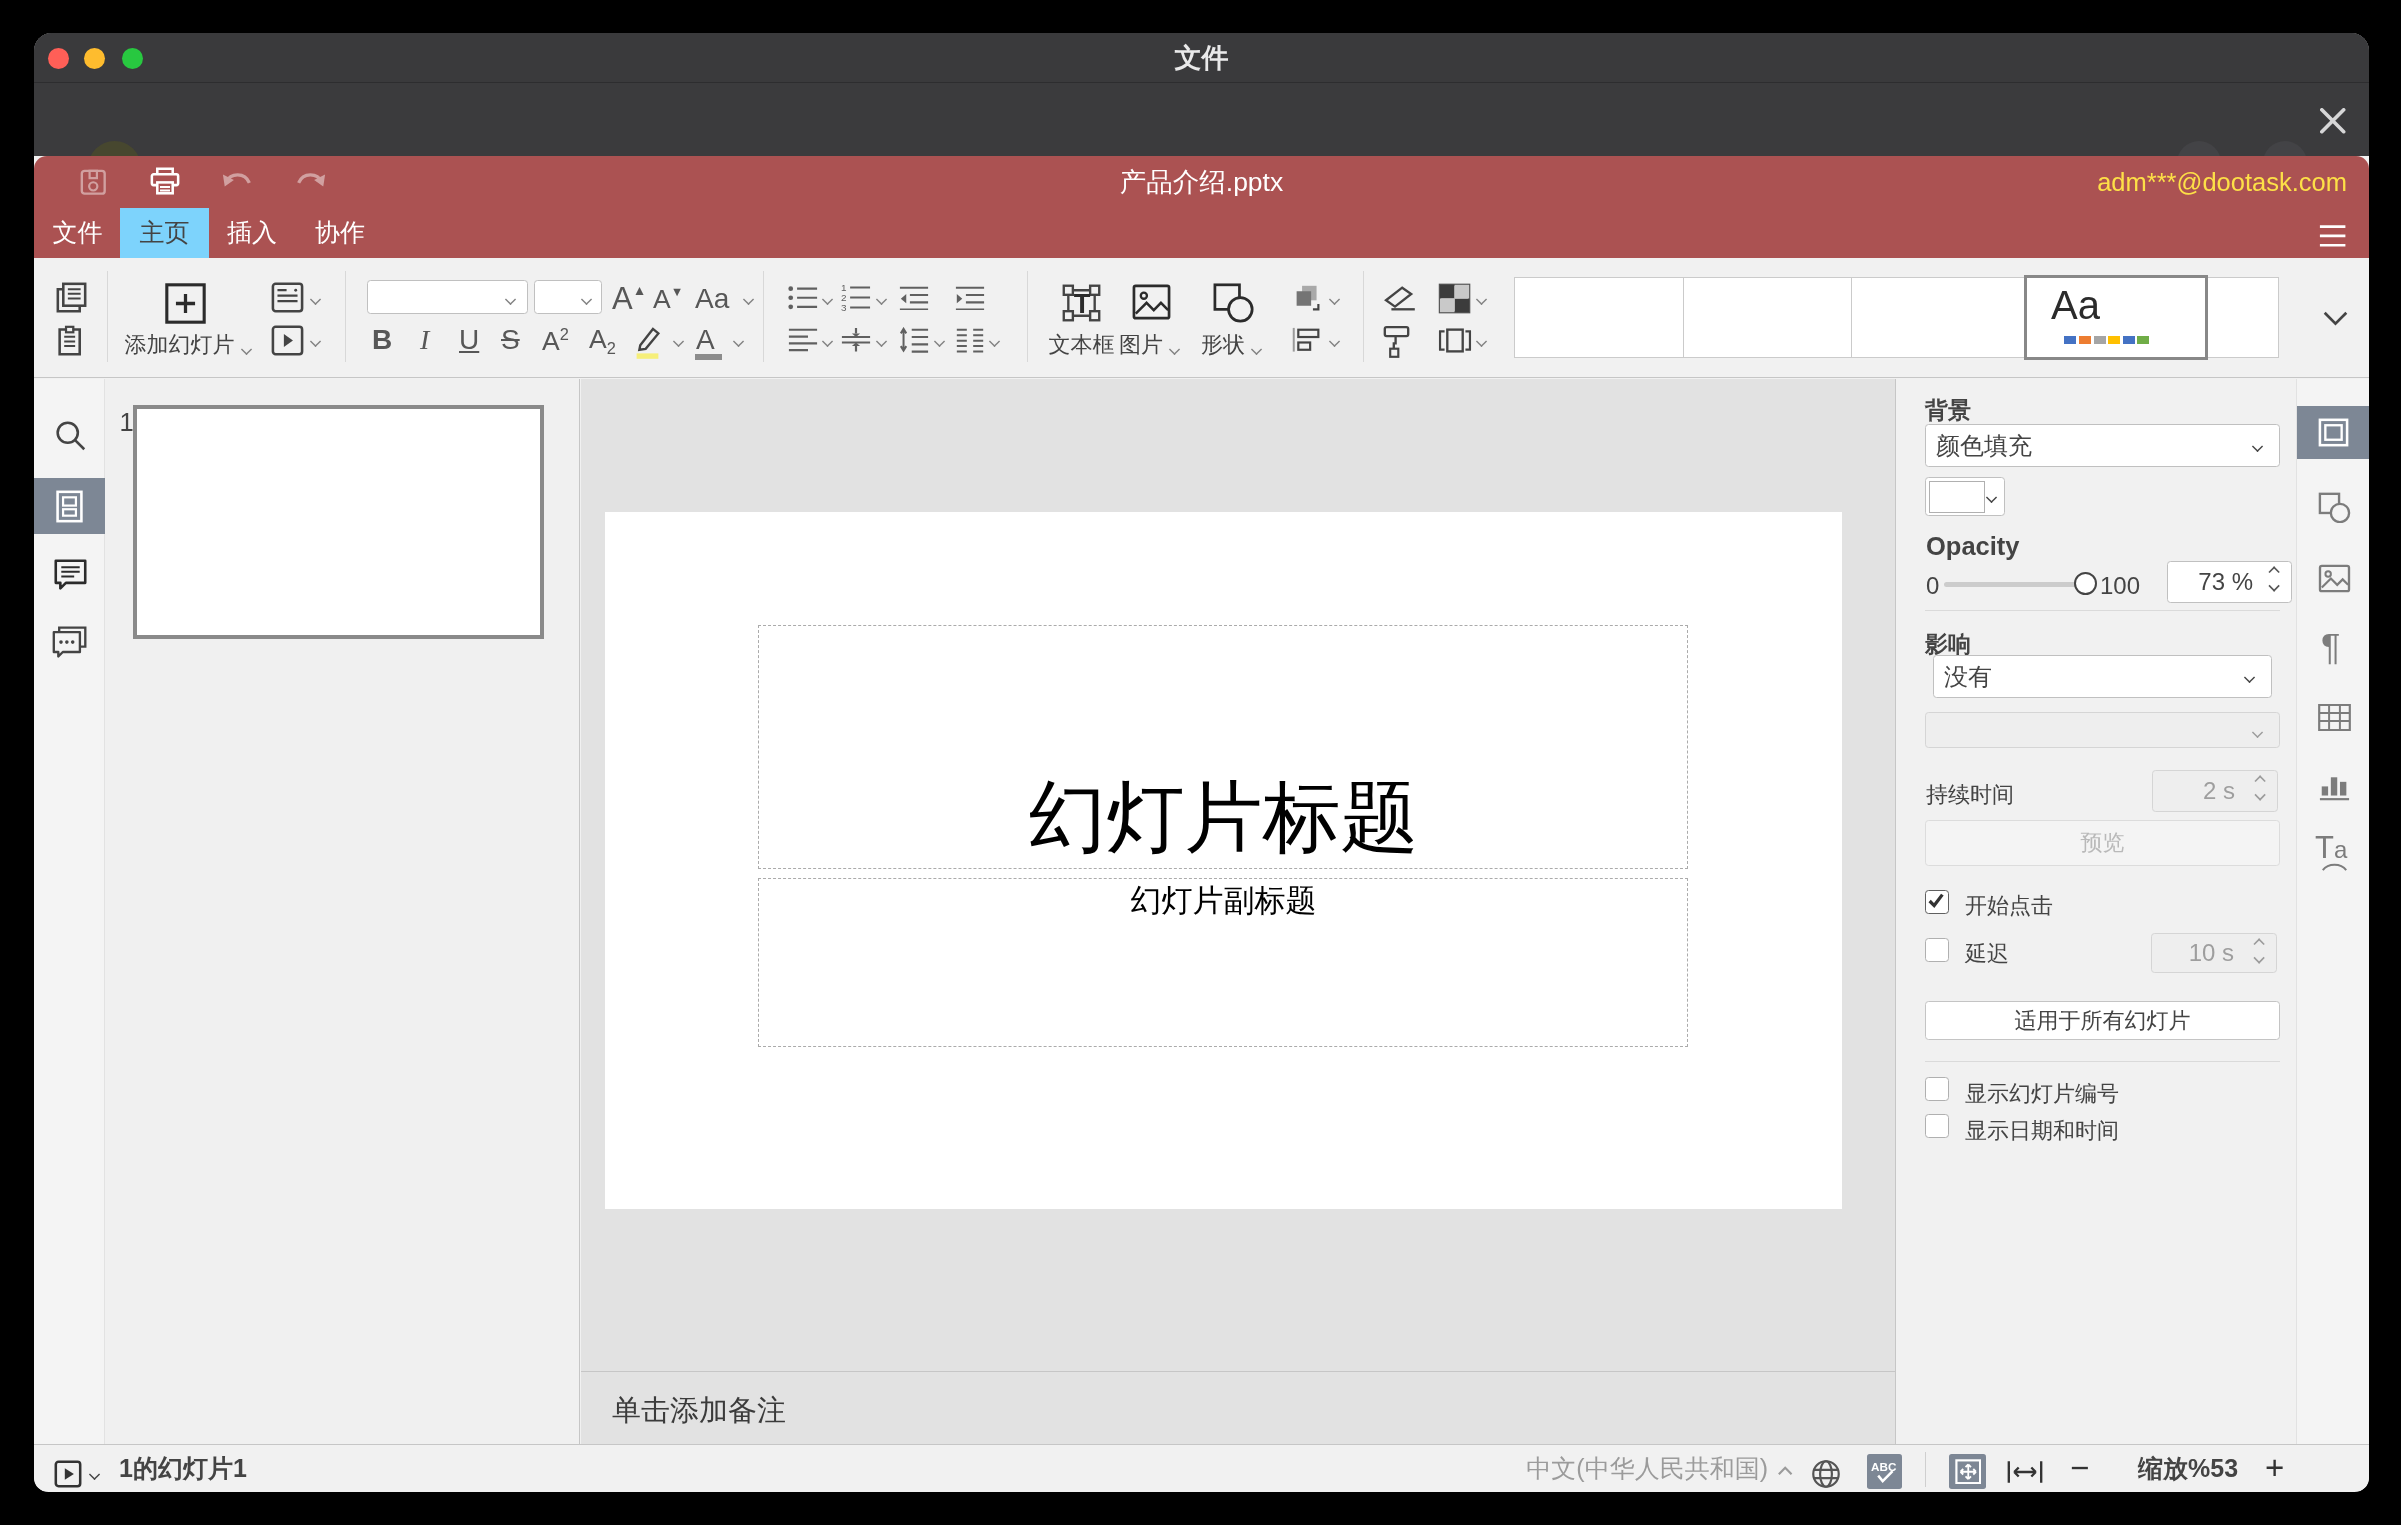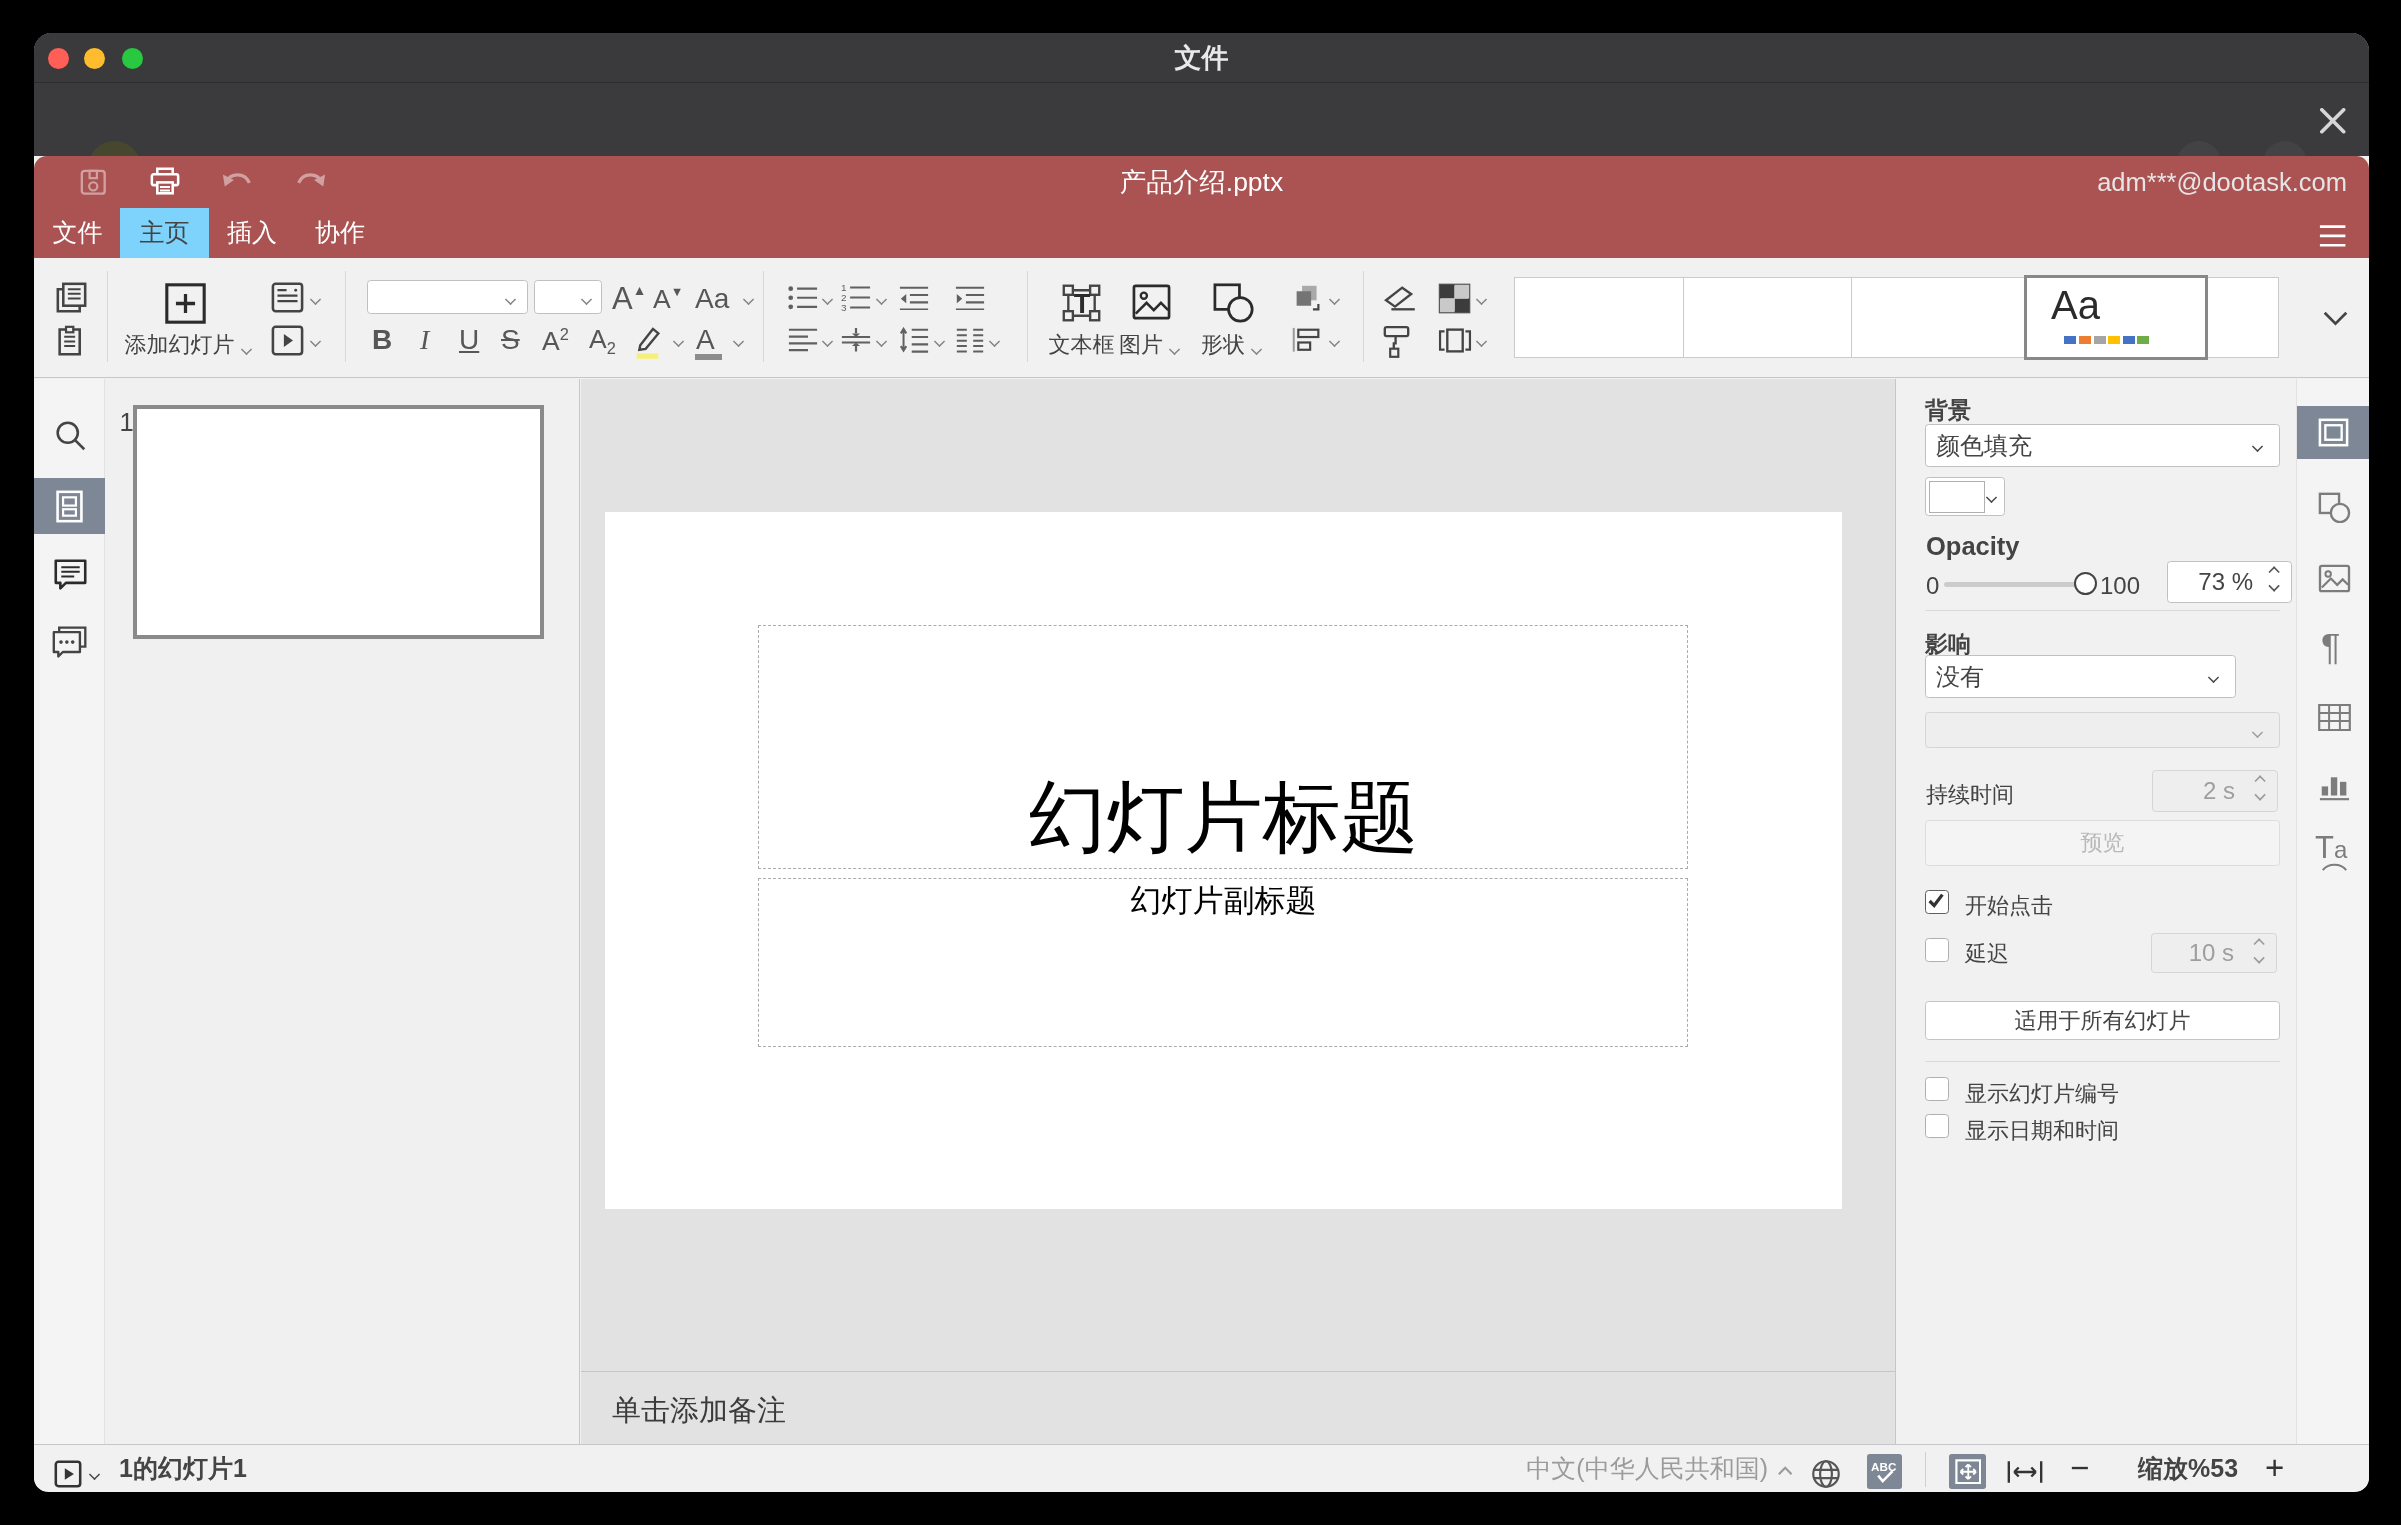--- a/index.html
+++ b/index.html
@@ -9,21 +9,21 @@
 .mactop { position:relative; height:123px; background:#3b3b3d; }
 .titlebar { position:absolute; left:0; top:0; width:100%; height:50px; background:#3a3a3c; border-bottom:0.9px solid #2d2d2f; }
 .tl { position:absolute; top:14.6px; width:21px; height:21px; border-radius:50%; }
 .title-txt { position:absolute; top:0; left:0; width:100%; height:50px; line-height:50px; text-align:center; color:#e9e9ea; font-size:27px; font-weight:bold; }
 .closex { position:absolute; left:2286px; top:75px; width:25.5px; height:25.5px; }
 .avcirc { position:absolute; border-radius:50%; }
 
 .redbar { position:absolute; left:0; top:123px; width:100%; height:102px; background:#ab5252; border-radius:12.8px 12.8px 0 0; }
 .redrow1 { position:absolute; left:0; top:0; width:100%; height:52px; }
 .fname { position:absolute; left:0; top:0; width:100%; height:53px; line-height:53px; text-align:center; color:#fff; font-size:26.5px; }
-.email { position:absolute; right:22px; top:0; height:53px; line-height:53px; color:#e5e5e5; font-size:25.5px; }
+.email { position:absolute; right:22px; top:0; height:53px; line-height:53px; color:#fde047; font-size:25.5px; }
 .tabs { position:absolute; left:0; top:52px; height:50px; width:100%; color:#fff; font-size:25px; }
 .tab { position:absolute; top:0; height:50px; line-height:48px; text-align:center; }
 .tab.act { background:#7dd3fc; color:#444; }
 .rico { position:absolute; top:7.3px; }
 
 .toolbar { position:absolute; left:0; top:225px; width:100%; height:120px; background:#f1f1f1; border-bottom:0.9px solid #c6c6c6; }
 .vsep { position:absolute; top:12.8px; height:91px; width:0.9px; background:#d8d8d8; }
 .tlabel { position:absolute; color:#444; font-size:22px; white-space:nowrap; }
 
 .main { position:absolute; left:0; top:346px; width:100%; height:1066px; }
@@ -330,21 +330,21 @@
       <div class="rp-text" style="left:30px; top:193px; font-size:24px;">0</div>
       <div style="position:absolute;left:48px;top:203px;width:133px;height:4.6px;background:#ccc;border-radius:2.7px;"></div>
       <div style="position:absolute;left:178px;top:193px;width:23px;height:23px;background:#fff;border:2.7px solid #444;border-radius:50%;"></div>
       <div class="rp-text" style="left:204px; top:193px; font-size:24px;">100</div>
       <div class="combo" style="left:271px; top:182px; width:125px; height:42px;">
         <div style="position:absolute;right:38px;top:0;line-height:40px;font-size:24px;color:#444;">73 %</div>
         <span class="spinner"></span>
       </div>
       <div class="hdiv" style="left:29px; top:231px; width:355px;"></div>
       <div class="rp-label" style="left:29px; top:250px;">影响</div>
-      <div class="combo" style="left:29px; top:276px; width:311px; height:43px;">
+      <div class="combo" style="left:37px; top:276px; width:339px; height:43px;">
         <div style="position:absolute;left:10px;top:0;line-height:41px;font-size:24px;color:#444;">没有</div>
         <span class="car" style="position:absolute;right:14.6px;top:16.4px;"></span>
       </div>
       <div class="combo dis" style="left:29px; top:333px; width:355px; height:36px;">
         <span class="car gray" style="position:absolute;right:14.6px;top:13.7px;"></span>
       </div>
       <div class="rp-text" style="left:30px; top:401px;">持续时间</div>
       <div class="combo dis" style="left:256px; top:391px; width:126px; height:42px;">
         <div style="position:absolute;right:42px;top:0;line-height:40px;font-size:24px;color:#9e9e9e;">2 s</div>
         <span class="spinner dis"></span>

